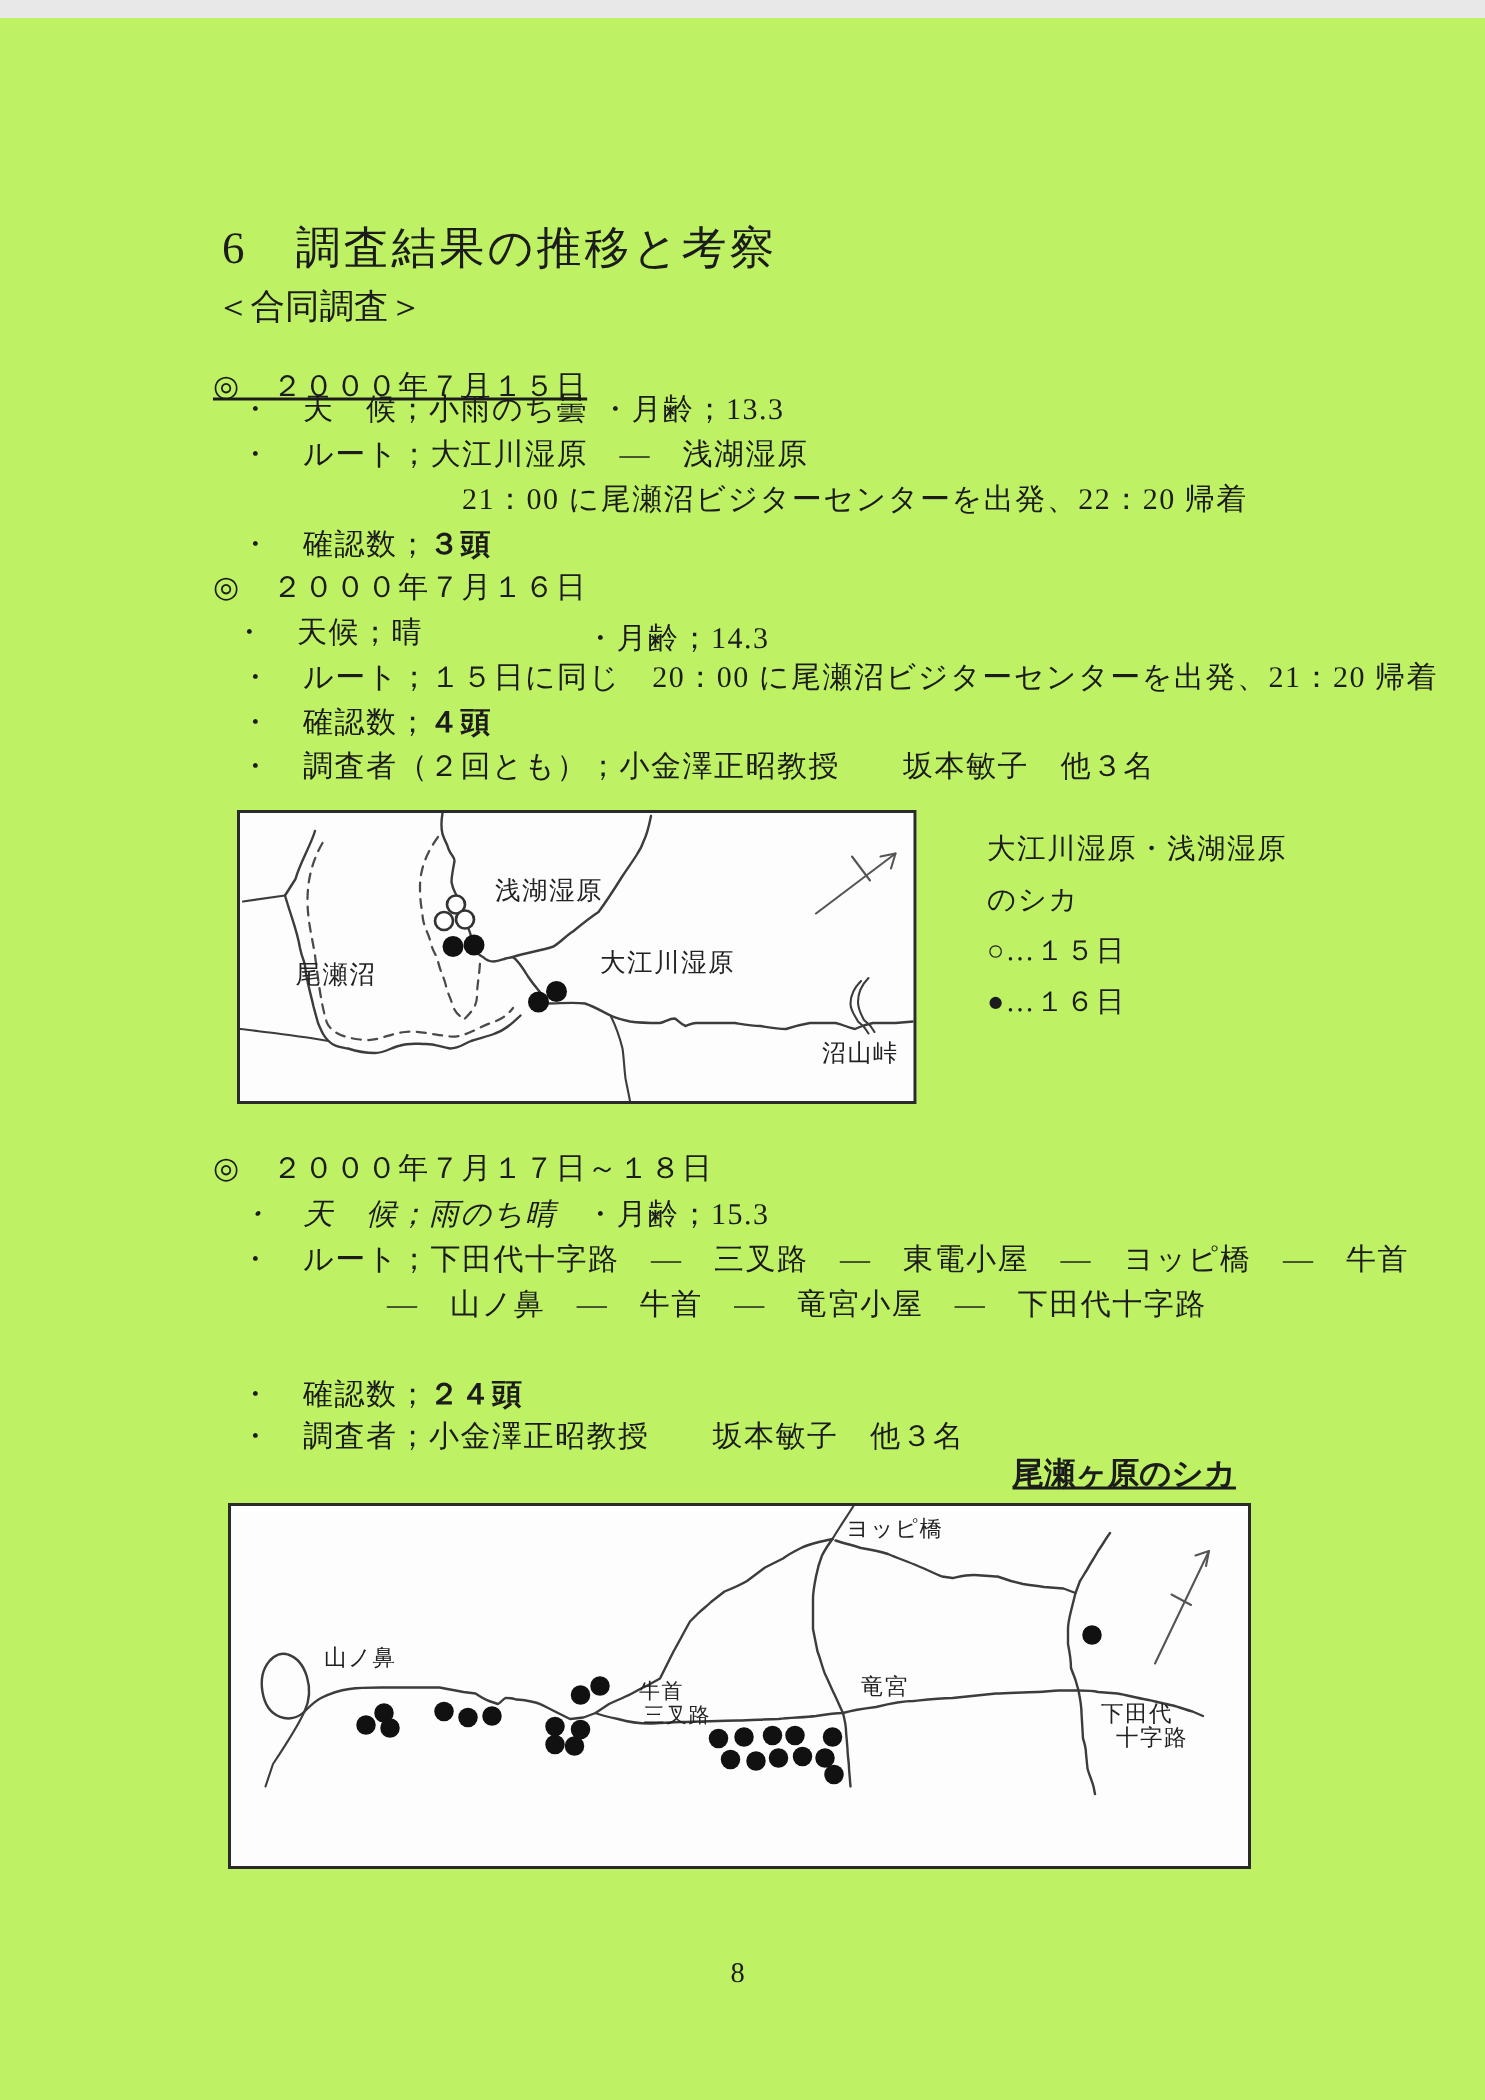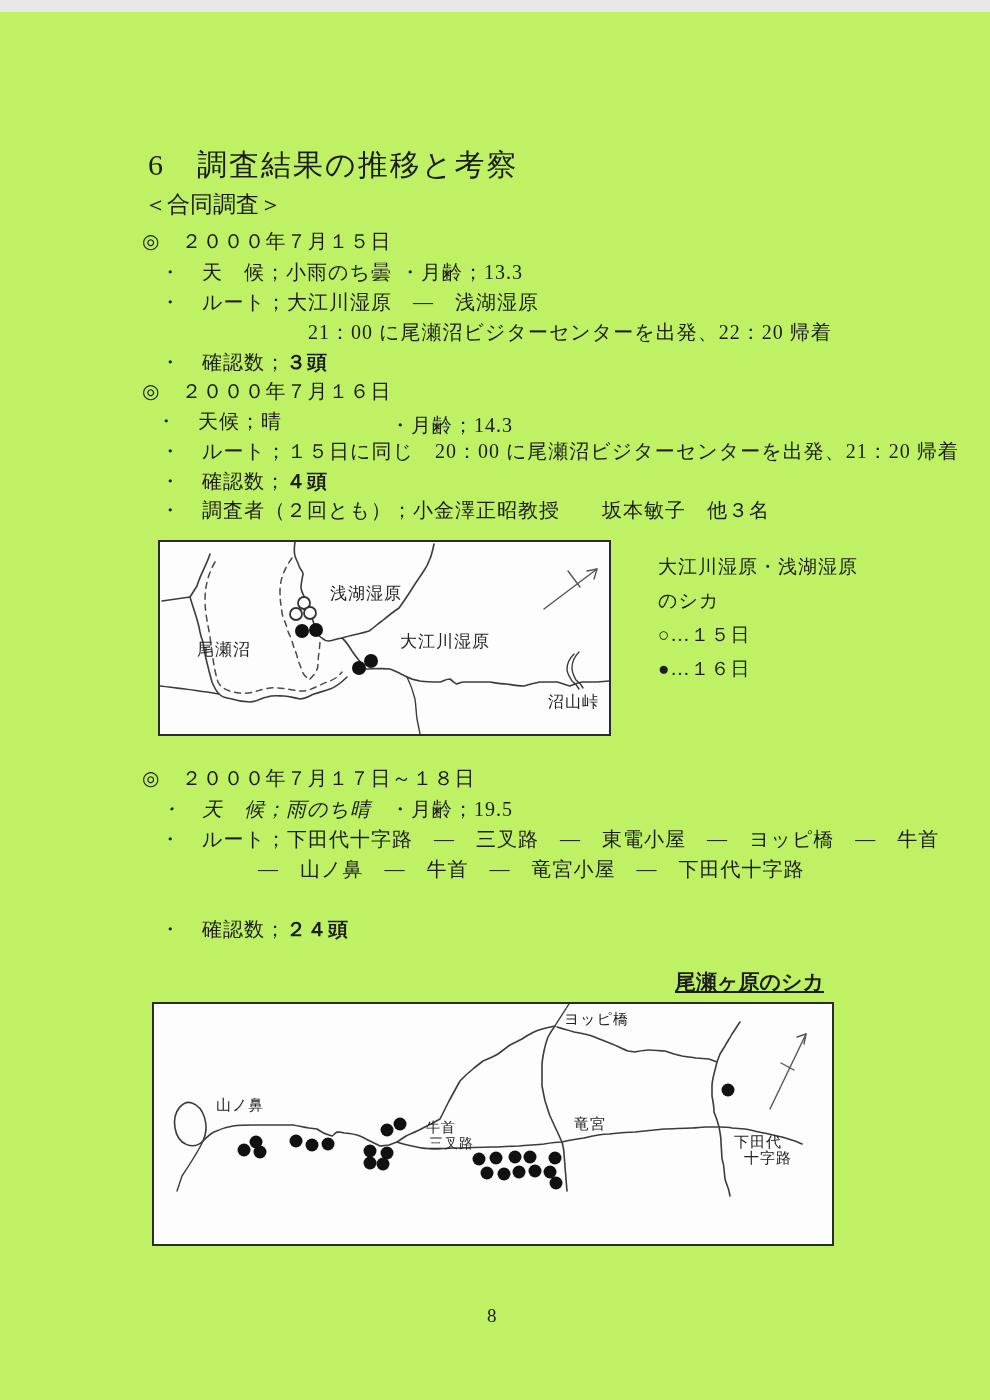--- a/index.html
+++ b/index.html
@@ -29,21 +29,21 @@
   .arrow{fill:none;stroke:#555;stroke-width:1.4;stroke-linecap:round;}
 </style>
 </head>
 <body>
 
 <div class="page">
 
   <div class="abs h1" style="left:148px;top:133px;">6　調査結果の推移と考察</div>
   <div class="abs h2" style="left:144px;top:177px;">＜合同調査＞</div>
 
-  <div class="abs date-line" style="left:142px;top:216px;">◎　２０００年７月１５日</div>
+  <div class="abs date-line" style="left:142px;top:232px;text-decoration:underline;">◎　２０００年７月１５日</div>
   <div class="abs body-line" style="left:160px;top:247px;">・　天　候；小雨のち曇</div>
   <div class="abs body-line" style="left:400px;top:247px;">・月齢；13.3</div>
   <div class="abs body-line" style="left:160px;top:277px;">・　ルート；大江川湿原　―　浅湖湿原</div>
   <div class="abs body-line" style="left:308px;top:307px;">21：00 に尾瀬沼ビジターセンターを出発、22：20 帰着</div>
   <div class="abs body-line" style="left:160px;top:337px;"><span>・　確認数；</span><span class="bold-sans">３頭</span></div>
 
   <div class="abs date-line" style="left:142px;top:366px;text-align:center;">◎　２０００年７月１６日</div>
   <div class="abs body-line" style="left:156px;top:396px;">・　天候；晴</div>
   <div class="abs body-line" style="left:390px;top:400px;">・月齢；14.3</div>
   <div class="abs body-line" style="left:160px;top:426px;">・　ルート；１５日に同じ　20：00 に尾瀬沼ビジターセンターを出発、21：20 帰着</div>
@@ -99,24 +99,25 @@
 
   <div class="abs legend" style="left:658px;top:538px;">
     <div>大江川湿原・浅湖湿原</div>
     <div>のシカ</div>
     <div>○…１５日</div>
     <div>●…１６日</div>
   </div>
 
   <div class="abs date-line" style="left:142px;top:753px;">◎　２０００年７月１７日～１８日</div>
   <div class="abs body-line" style="left:160px;top:784px;font-style:italic;">・　天　候；雨のち晴</div>
-  <div class="abs body-line" style="left:390px;top:784px;">・月齢；19.5</div>
+  <div class="abs body-line" style="left:390px;top:784px;">・月齢；15.3</div>
   <div class="abs body-line" style="left:258px;top:844px;">―　山ノ鼻　―　牛首　―　竜宮小屋　―　下田代十字路</div>
   <div class="abs body-line" style="left:160px;top:814px;">・　ルート；下田代十字路　―　三叉路　―　東電小屋　―　ヨッピ橋　―　牛首</div>
   <div class="abs body-line" style="left:160px;top:904px;"><span>・　確認数；</span><span class="bold-sans">２４頭</span></div>
+  <div class="abs body-line" style="left:160px;top:932px;">・　調査者；小金澤正昭教授　　坂本敏子　他３名</div>
 
   <div class="abs map-title" style="left:675px;top:956px;">尾瀬ヶ原のシカ</div>
 
   <div class="map-box" style="left:152px;top:990px;width:678px;height:240px;">
     <svg width="678" height="240" viewBox="0 0 678 240">
 
       <path class="trail" d="M49,137 C40,146 24,142 21,124 C18,106 30,96 38,99 C50,103 56,122 49,137 Z"></path>
       <path class="trail2" d="M49,137 C44,148 36,160 28,172 L23,187"></path>
 
       <path class="trail" d="M49,137 C53,133 56,130 60,128 C66,125 72,123 79,122 C86,121 93,121 100,121 C113,121 126,121 139,121 C145,122 149,123 155,124 L163,125 C166,127 169,129 172,130 L178,132 C180,131 181,129 183,128 C185,128 188,128 190,129 C194,129 199,130 203,131 C207,132 210,134 214,136 C218,138 222,140 226,142 C229,142 232,141 235,141 L243,138 C248,140 253,141 258,142 C265,144 272,145 279,145 C286,145 293,144 300,144 C313,144 325,143 338,143 C347,143 356,142 365,142 C373,141 382,141 390,140 C396,139 402,138 408,138 C415,136 422,135 430,134 C438,132 446,130 455,130 C464,129 472,128 481,128 C491,127 500,126 510,125 C519,125 528,124 538,124 C543,124 547,123 552,123 L565,123 C569,123 574,123 578,124 L591,125 C597,126 604,128 610,129 C616,130 622,132 628,133 C632,134 637,136 641,137 L648,140"></path>

